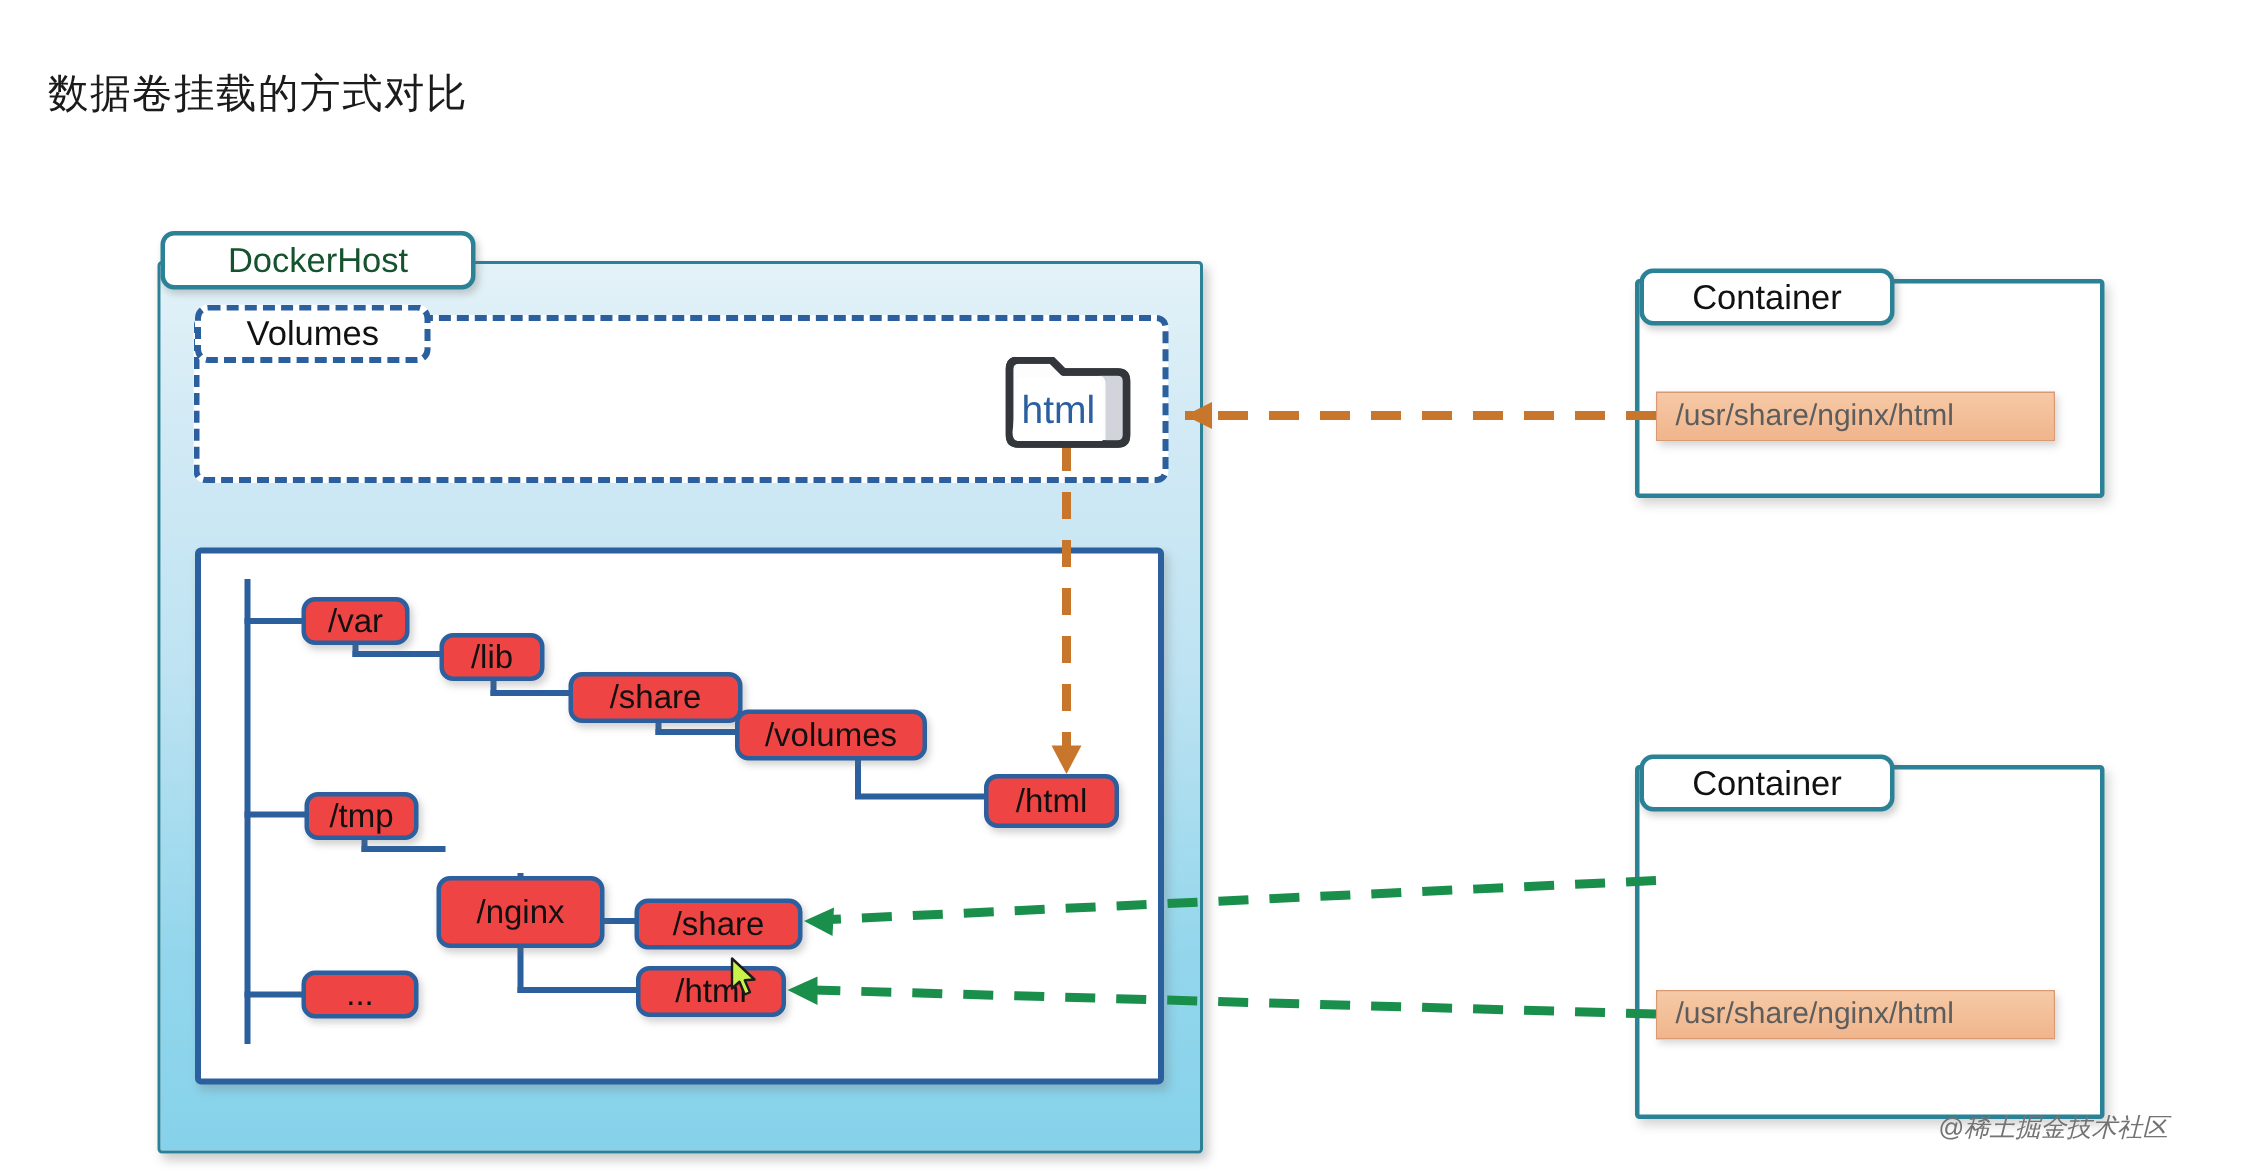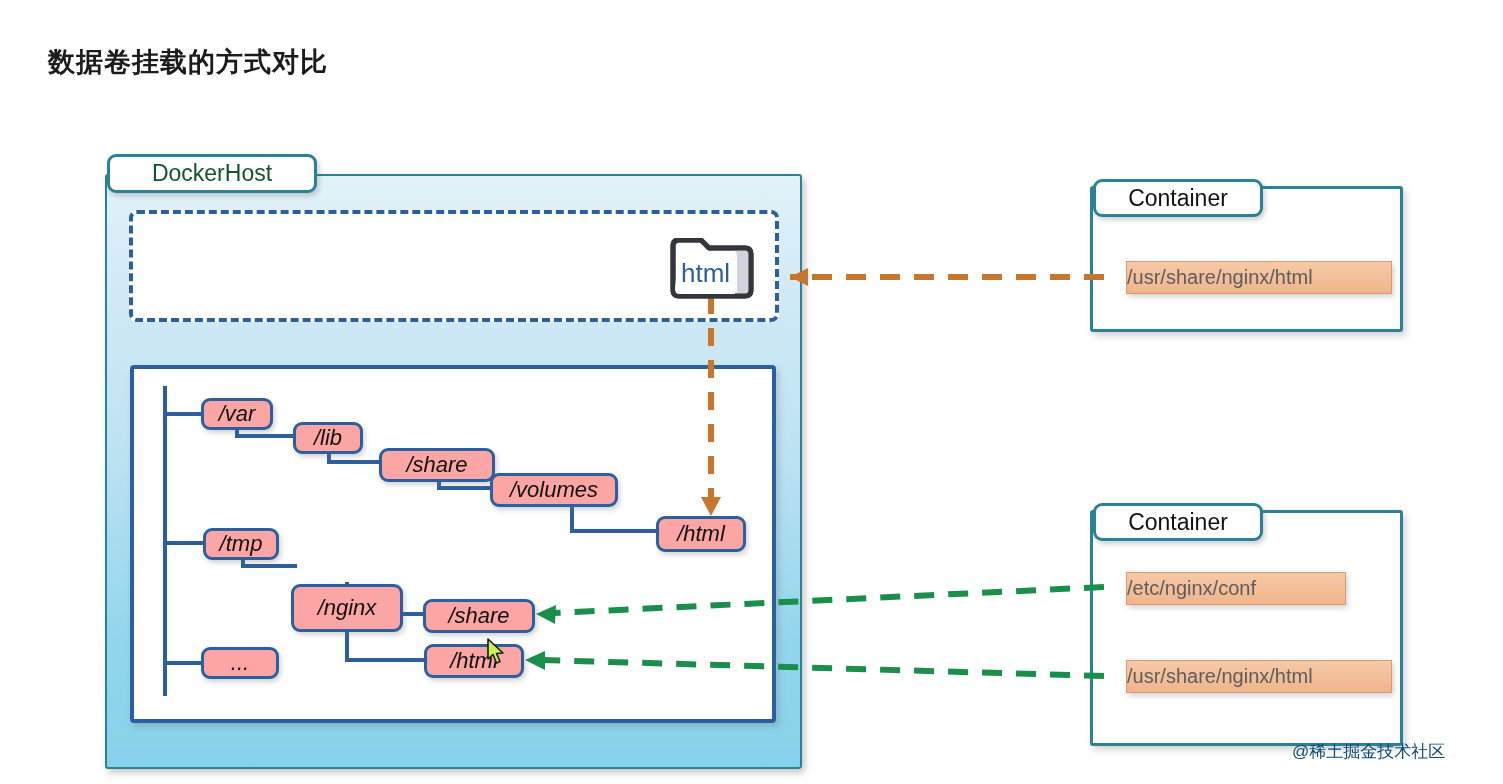--- a/index.html
+++ b/index.html
@@ -14,24 +14,24 @@
     position: relative;
     width: 1503px;
     height: 784px;
     background: #ffffff;
     overflow: hidden;
   }
 
   
   #page-title {
     position: absolute;
-    left: 48px;
+    left: 32px;
     top: 44px;
     font-size: 27px;
-    font-weight: bold;
+    font-weight: normal;
     color: #1b1b1b;
     letter-spacing: 1px;
     white-space: nowrap;
   }
 
   
   #dockerhost-panel {
     position: absolute;
     left: 105px;
     top: 174px;
@@ -111,33 +111,32 @@
     top: 344px;
     width: 202px;
     height: 42px;
     font-size: 23px;
     color: #111;
   }
 
   
   .node {
     position: absolute;
-    background: #fca5a5;
+    background: #ef4444;
     border: 3px solid #2b5f9e;
     border-radius: 9px;
     box-sizing: border-box;
     display: flex;
     align-items: center;
     justify-content: center;
     font-size: 22px;
     color: #111;
     white-space: nowrap;
     box-shadow: 2px 3px 5px rgba(110,110,110,0.30);
     z-index: 4;
-    font-style: italic;
   }
 
   
   .tree-line {
     position: absolute;
     background: #2b5f9e;
     z-index: 2;
   }
 
   
@@ -170,26 +169,26 @@
   }
 
   
   .path-chip {
     position: absolute;
     background: linear-gradient(180deg, #f6c9a6 0%, #f0b58c 100%);
     border: 1px solid #d99a72;
     box-sizing: border-box;
     display: flex;
     align-items: center;
+    padding-left: 12px;
     font-size: 20px;
     color: #5d5d5d;
     white-space: nowrap;
     box-shadow: 2px 3px 5px rgba(120,120,120,0.30);
     z-index: 6;
-    margin-left: 22px;
   }
   #chip-top-html { left: 1104px; top: 261px; width: 266px; height: 33px; }
   #chip-bottom-conf { left: 1104px; top: 572px; width: 220px; height: 33px; }
   #chip-bottom-html { left: 1104px; top: 660px; width: 266px; height: 33px; }
 
   
   #folder-icon {
     position: absolute;
     left: 667px;
     top: 238px;
@@ -214,23 +213,24 @@
     z-index: 5;
   }
   .flow svg { display: block; overflow: visible; }
 
   
   #watermark {
     position: absolute;
     left: 1292px;
     top: 740px;
     font-size: 17px;
-    color: #0c4a6e;
+    color: #737373;
     white-space: nowrap;
     z-index: 9;
+    font-style: italic;
   }
 
   
   #cursor {
     position: absolute;
     left: 486px;
     top: 637px;
     width: 22px;
     height: 30px;
     z-index: 20;
@@ -282,39 +282,39 @@
   <div class="node" style="left:379px; top:448px; width:116px; height:34px;">/share</div>
   <div class="node" style="left:490px; top:473px; width:128px; height:34px;">/volumes</div>
   <div class="node" style="left:656px; top:516px; width:90px; height:36px;">/html</div>
   <div class="node" style="left:203px; top:528px; width:76px; height:32px;">/tmp</div>
   <div class="node" style="left:291px; top:584px; width:112px; height:48px;">/nginx</div>
   <div class="node" style="left:423px; top:599px; width:112px; height:34px;">/share</div>
   <div class="node" style="left:424px; top:644px; width:100px; height:34px;">/html</div>
   <div class="node" style="left:201px; top:647px; width:78px; height:32px;">...</div>
 
   <div class="label-tab tab-teal" id="dockerhost-tab">DockerHost</div>
+  <div class="label-tab" id="volumes-tab">Volumes</div>
 
   <div id="folder-icon">
     <svg width="96" height="64" viewBox="0 0 96 64">
       <path d="M6 8 Q6 2 12 2 L34 2 L42 10 L78 10 Q84 10 84 16 L84 52 Q84 58 78 58 L12 58 Q6 58 6 52 Z" fill="#fdfdfd" stroke="#33373b" stroke-width="5" stroke-linejoin="round"></path>
       <path d="M42 10 L78 10 Q84 10 84 16 L84 52 Q84 58 78 58 L70 58 L70 18 Q70 12 64 12 L44 12 Z" fill="#c9ccd4" stroke="none" opacity="0.85"></path>
       <path d="M6 8 Q6 2 12 2 L34 2 L42 10 L78 10 Q84 10 84 16 L84 52 Q84 58 78 58 L12 58 Q6 58 6 52 Z" fill="none" stroke="#33373b" stroke-width="5" stroke-linejoin="round"></path>
       <path d="M12 14 L62 14 Q68 14 68 20 L68 56 L12 56 Q8 56 8 50 Z" fill="#ffffff" stroke="none"></path>
     </svg>
   </div>
   <div id="folder-label">html</div>
 
   <div class="container-box" id="container-top"></div>
   <div class="container-box" id="container-bottom"></div>
 
   <div class="label-tab tab-teal" id="container-top-tab">Container</div>
   <div class="label-tab tab-teal" id="container-bottom-tab">Container</div>
 
   <div class="path-chip" id="chip-top-html">/usr/share/nginx/html</div>
-  <div class="path-chip" id="chip-bottom-conf">/etc/nginx/conf</div>
   <div class="path-chip" id="chip-bottom-html">/usr/share/nginx/html</div>
 
   <div class="flow" style="left:0; top:0; width:1503px; height:784px;">
     <svg width="1503" height="784" viewBox="0 0 1503 784">
 
       <g>
         <line x1="1104" y1="277" x2="790" y2="277" stroke="#c8762b" stroke-width="6" stroke-dasharray="20,14" stroke-linecap="butt"></line>
         <polygon points="790,277 808,268 808,286" fill="#c8762b"></polygon>
       </g>
 

